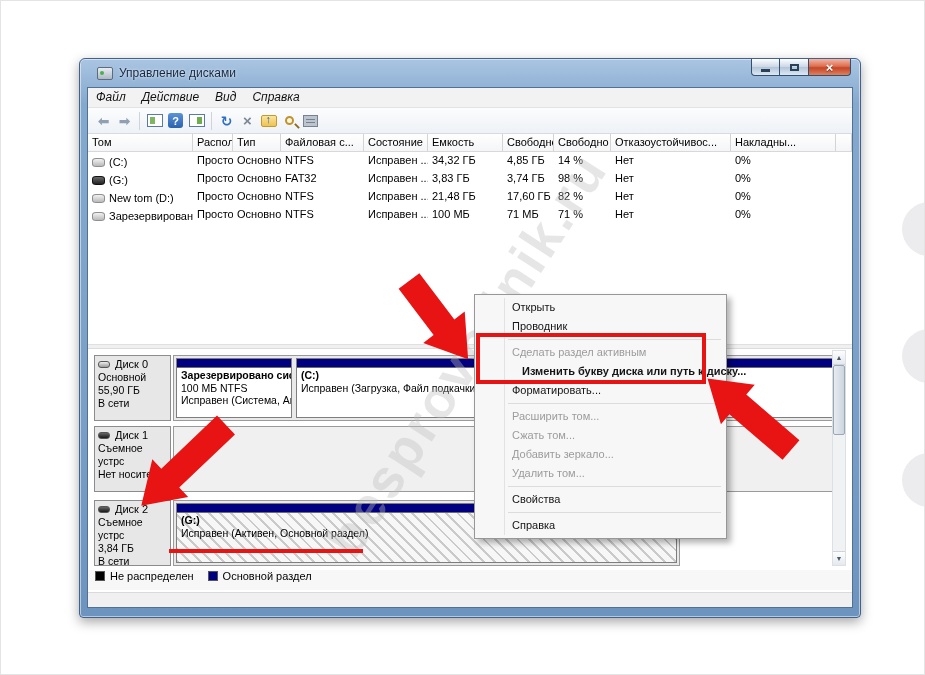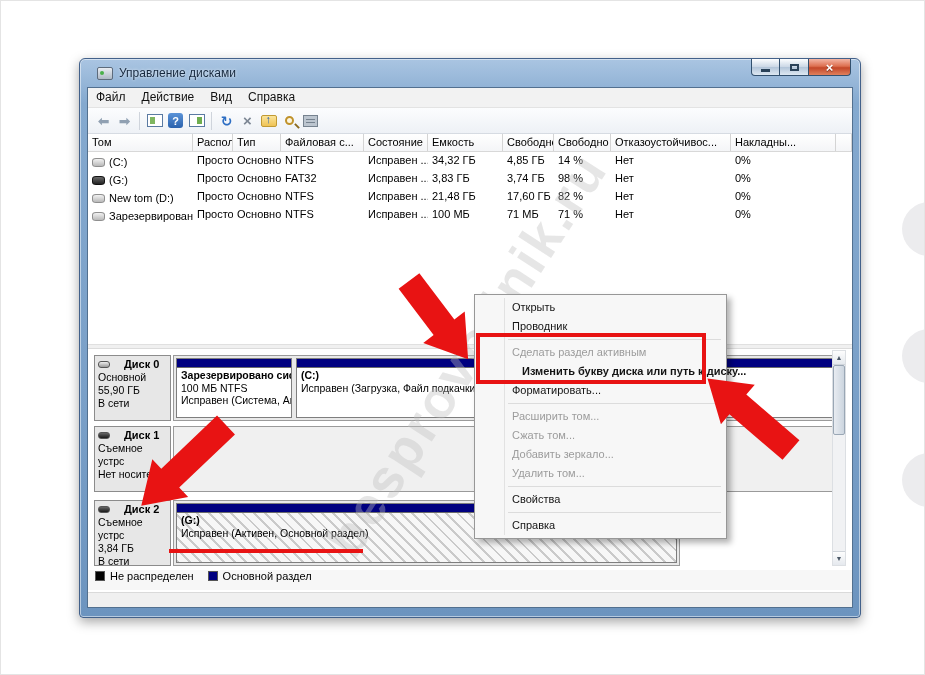--- a/index.html
+++ b/index.html
@@ -36,21 +36,21 @@
     background:linear-gradient(#f4b5a4,#dd6f50 45%,#c34628 55%,#e0805c); }
   .glyph-min { width:9px; height:3px; background:#2a4259; margin-top:6px; }
   .glyph-max { width:9px; height:7px; border:2px solid #2a4259; background:transparent; }
   .glyph-close { color:#fff; font-size:13px; font-weight:bold; line-height:13px; text-shadow:0 1px 1px rgba(0,0,0,.4); }
 
   
   .client { position:absolute; left:7px; top:28px; right:7px; bottom:9px; background:#fff;
     border:1px solid #52708f; display:flex; flex-direction:column; overflow:hidden; }
 
   .menubar { height:20px; background:#f2f2f2; border-bottom:1px solid #e3e3e3; display:flex; align-items:center; font-size:12px; color:#111; }
-  .menubar .mitem { padding:12px 8px; line-height:19px; }
+  .menubar .mitem { padding:12px 8px; line-height:19px;font-style:italic; }
 
   .toolbar { height:26px; background:linear-gradient(#fcfdfe,#eef1f6); border-bottom:1px solid #d6dbe2;
     display:flex; align-items:center; padding-left:5px; }
   .tbsep { width:1px; height:18px; background:#cfd4dc; margin:0 4px; }
   .tbi { display:flex; align-items:center; justify-content:center; width:21px; height:21px; }
   .tb-arrow { font-size:14px; color:#90a0b2; font-weight:bold; line-height:1; }
   .tb-win { width:16px; height:13px; border:1px solid #5a7aa2; background:#fff; position:relative; }
   .tb-win::after { content:""; position:absolute; left:2px; top:2px; width:5px; height:7px; background:#7fb661; }
   .tb-win.alt::after { background:#6fae4f; left:auto; right:2px; }
   .tb-help { width:15px; height:15px; border-radius:3px; background:linear-gradient(#5b93d8,#2b62ad);
@@ -74,21 +74,21 @@
   .volcell { display:flex; align-items:center; gap:4px; }
   .disk-ico { width:13px; height:9px; border-radius:4px/3px; background:linear-gradient(#f2f2f2,#b9b9b9); border:1px solid #8f8f8f; flex:0 0 auto; }
   .disk-ico.dark { background:linear-gradient(#6a6a6a,#222); border-color:#111; }
 
   .splitter { height:5px; background:#f0f0f0; border-top:1px solid #e0e0e0; border-bottom:1px solid #dcdcdc; }
 
   
   .bottompane { flex:1; position:relative; background:#fff; }
   .disk-row { position:absolute; left:6px; height:66px; display:flex; }
   .disk-label { width:77px; border:1px solid #8c8c8c; background:#e7e7e7; padding:2px 3px; font-size:10.5px; line-height:13px; color:#000; overflow:hidden; }
-  .disk-label .dname { font-weight:bold; display:flex; align-items:center; gap:14px; font-size:11px; }
+  .disk-label .dname { font-weight:normal; display:flex; align-items:center; gap:5px; font-size:11px; }
   .dl-ico { width:12px; height:7px; border-radius:3px; background:linear-gradient(#eee,#9a9a9a); border:1px solid #555; flex:0 0 auto; }
   .dl-ico.dark { background:linear-gradient(#666,#1a1a1a); }
   .disk-graphic { position:relative; margin-left:2px; border:1px solid #9a9a9a; background:#e9e9e9; }
   .part { position:absolute; top:2px; bottom:2px; border:1px solid #7e7e7e; background:#fff; overflow:hidden; }
   .part .bar { height:9px; background:#000080; border-bottom:1px solid #6b6b6b; }
   .part .ptxt { padding:1px 4px 0 4px; font-size:10.5px; line-height:12.5px; white-space:nowrap; }
   .part .ptxt .l1 { font-weight:bold; }
   .part.hatched { background:repeating-linear-gradient(45deg,#cacaca 0 2px,#f7f7f7 2px 8px); }
 
   

